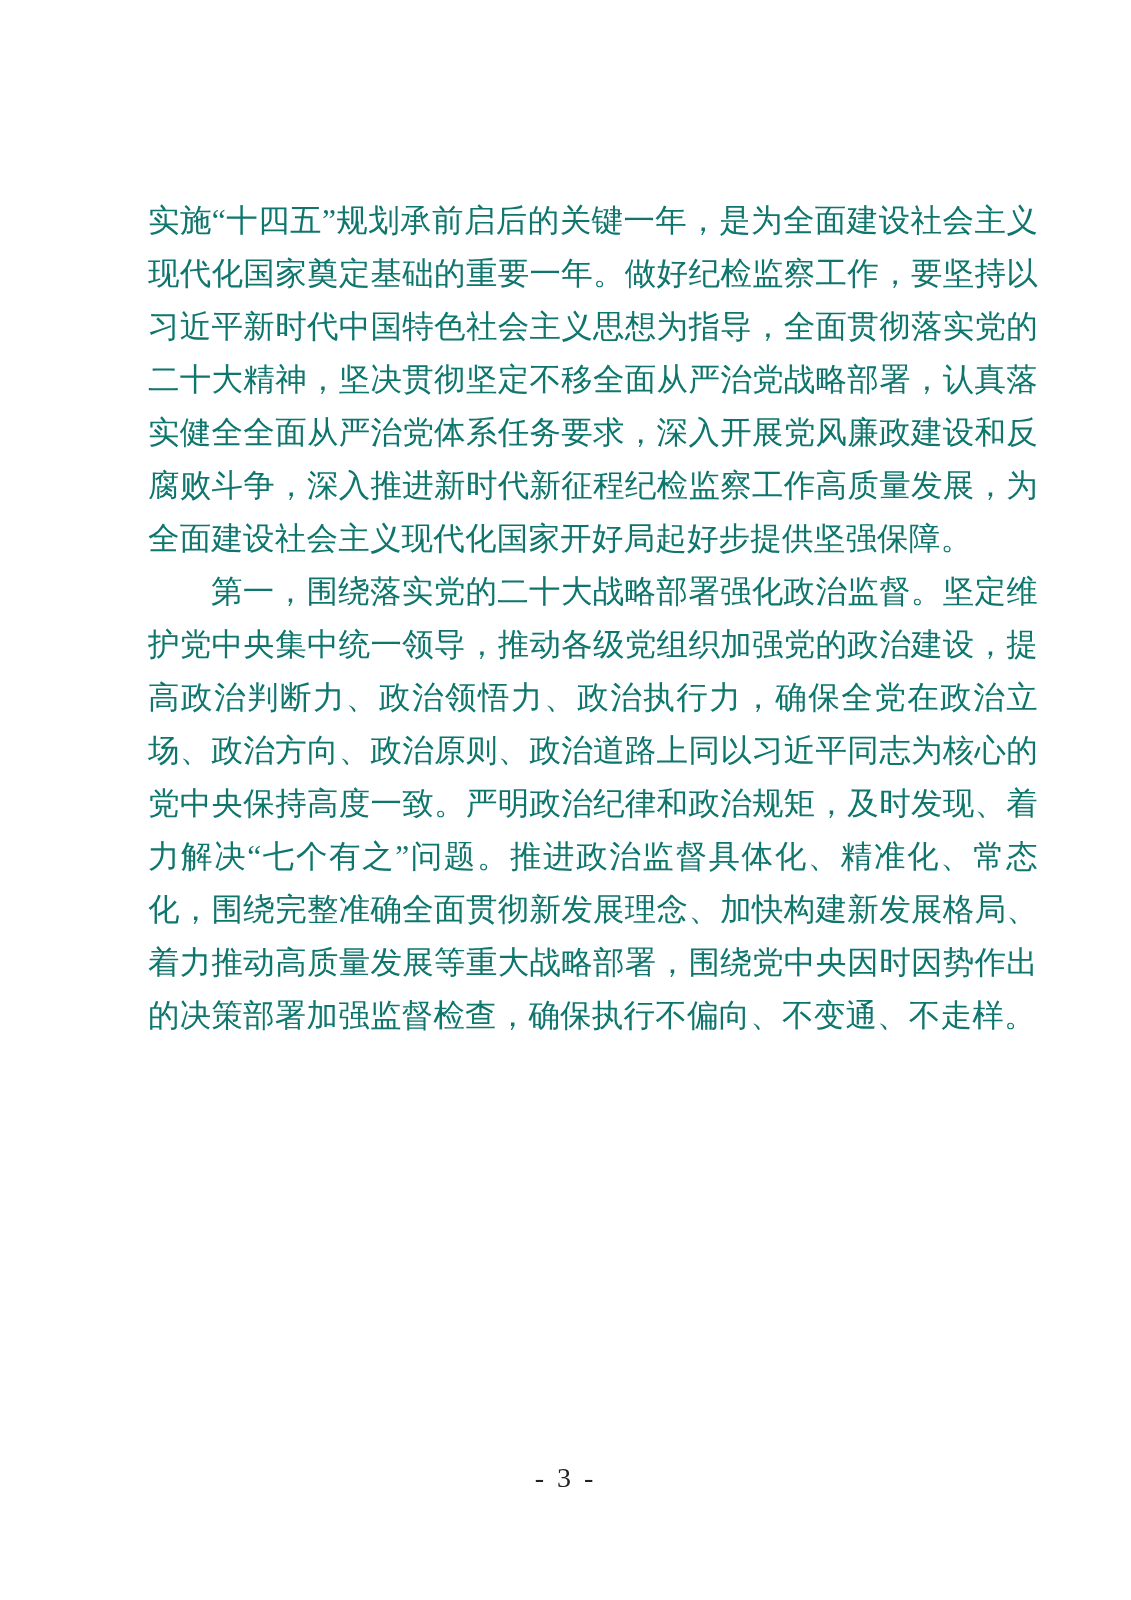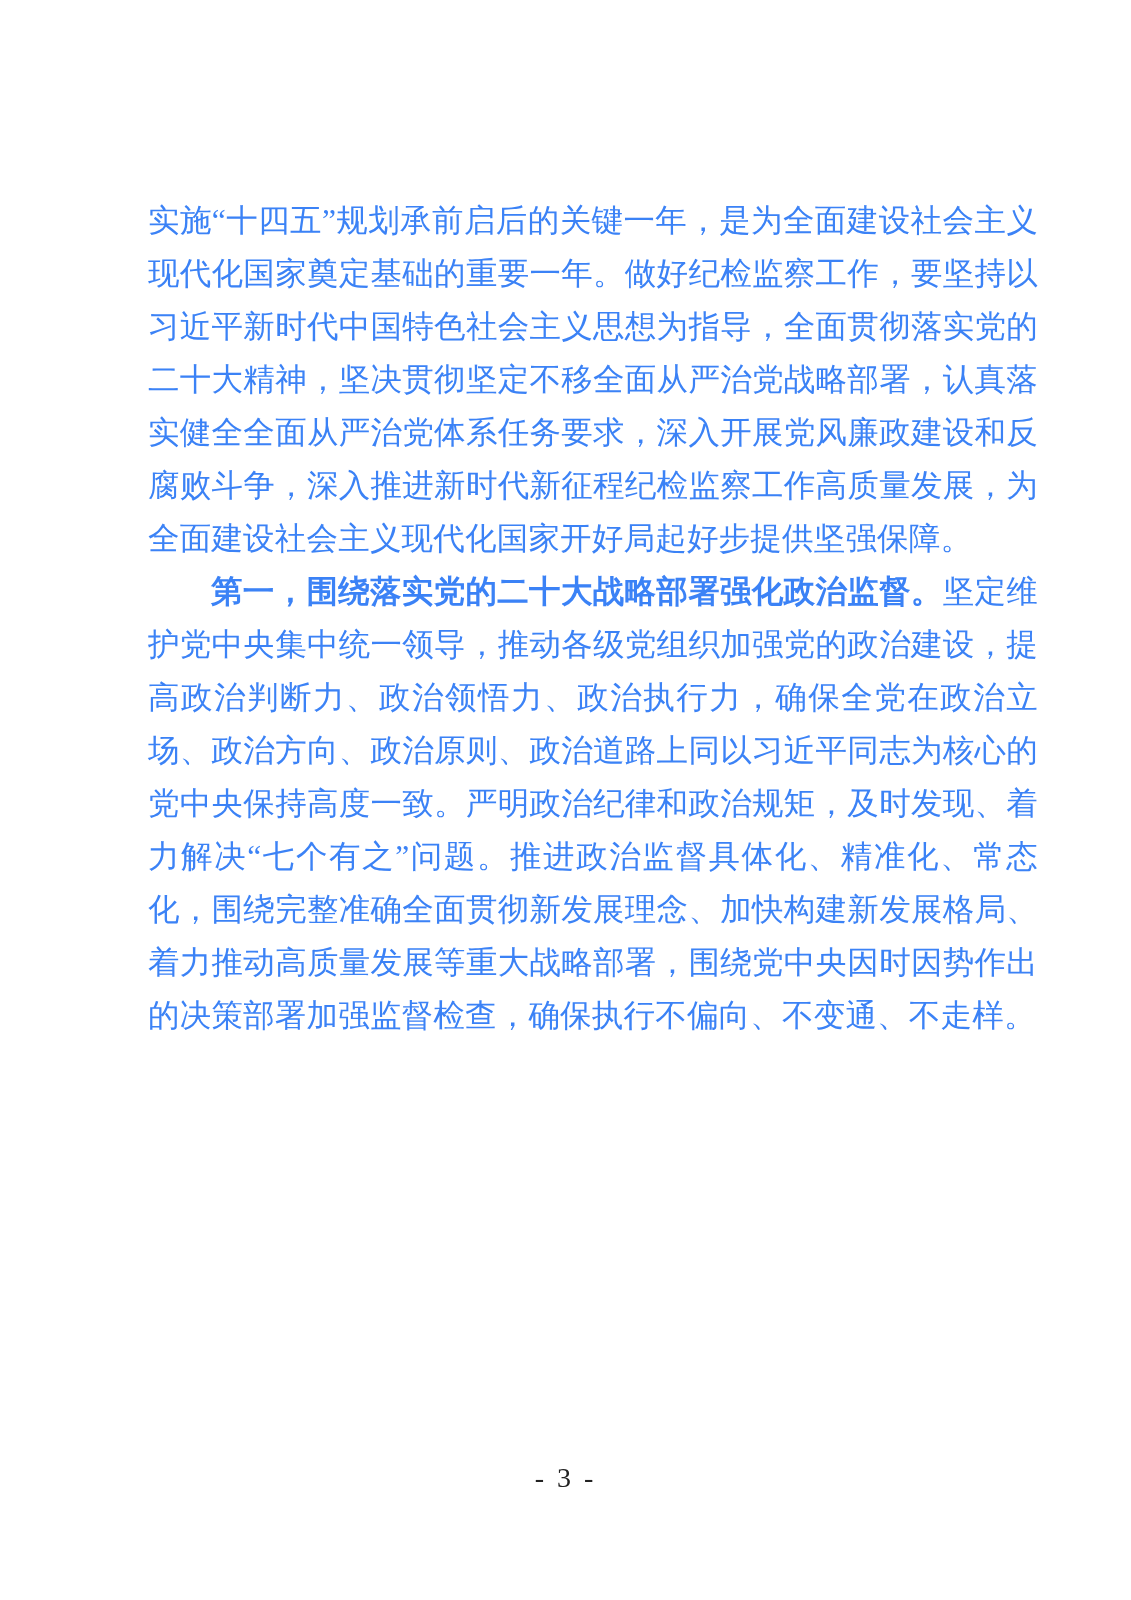--- a/index.html
+++ b/index.html
@@ -19,35 +19,35 @@
     inset: 0;
     background: #ffffff;
   }
   .text-block {
     position: absolute;
     left: 148px;
     top: 194px;
     width: 890px;
     font-size: 31.5px;
     line-height: 53px;
-    color: #3b82f6;
+    color: #0f766e;
     text-align: justify;
     text-justify: inter-ideograph;
     letter-spacing: 0.2px;
   }
   .para {
     margin: 0;
     padding: 0;
     text-indent: 2em;
   }
   .para.no-indent {
     text-indent: 0;
   }
   .lead {
-    font-weight: 700;
+    font-weight: 400;
   }
   .page-number {
     position: absolute;
     top: 1462px;
     left: 0;
     width: 100%;
     text-align: center;
     font-size: 28px;
     color: #222222;
     letter-spacing: 3px;

